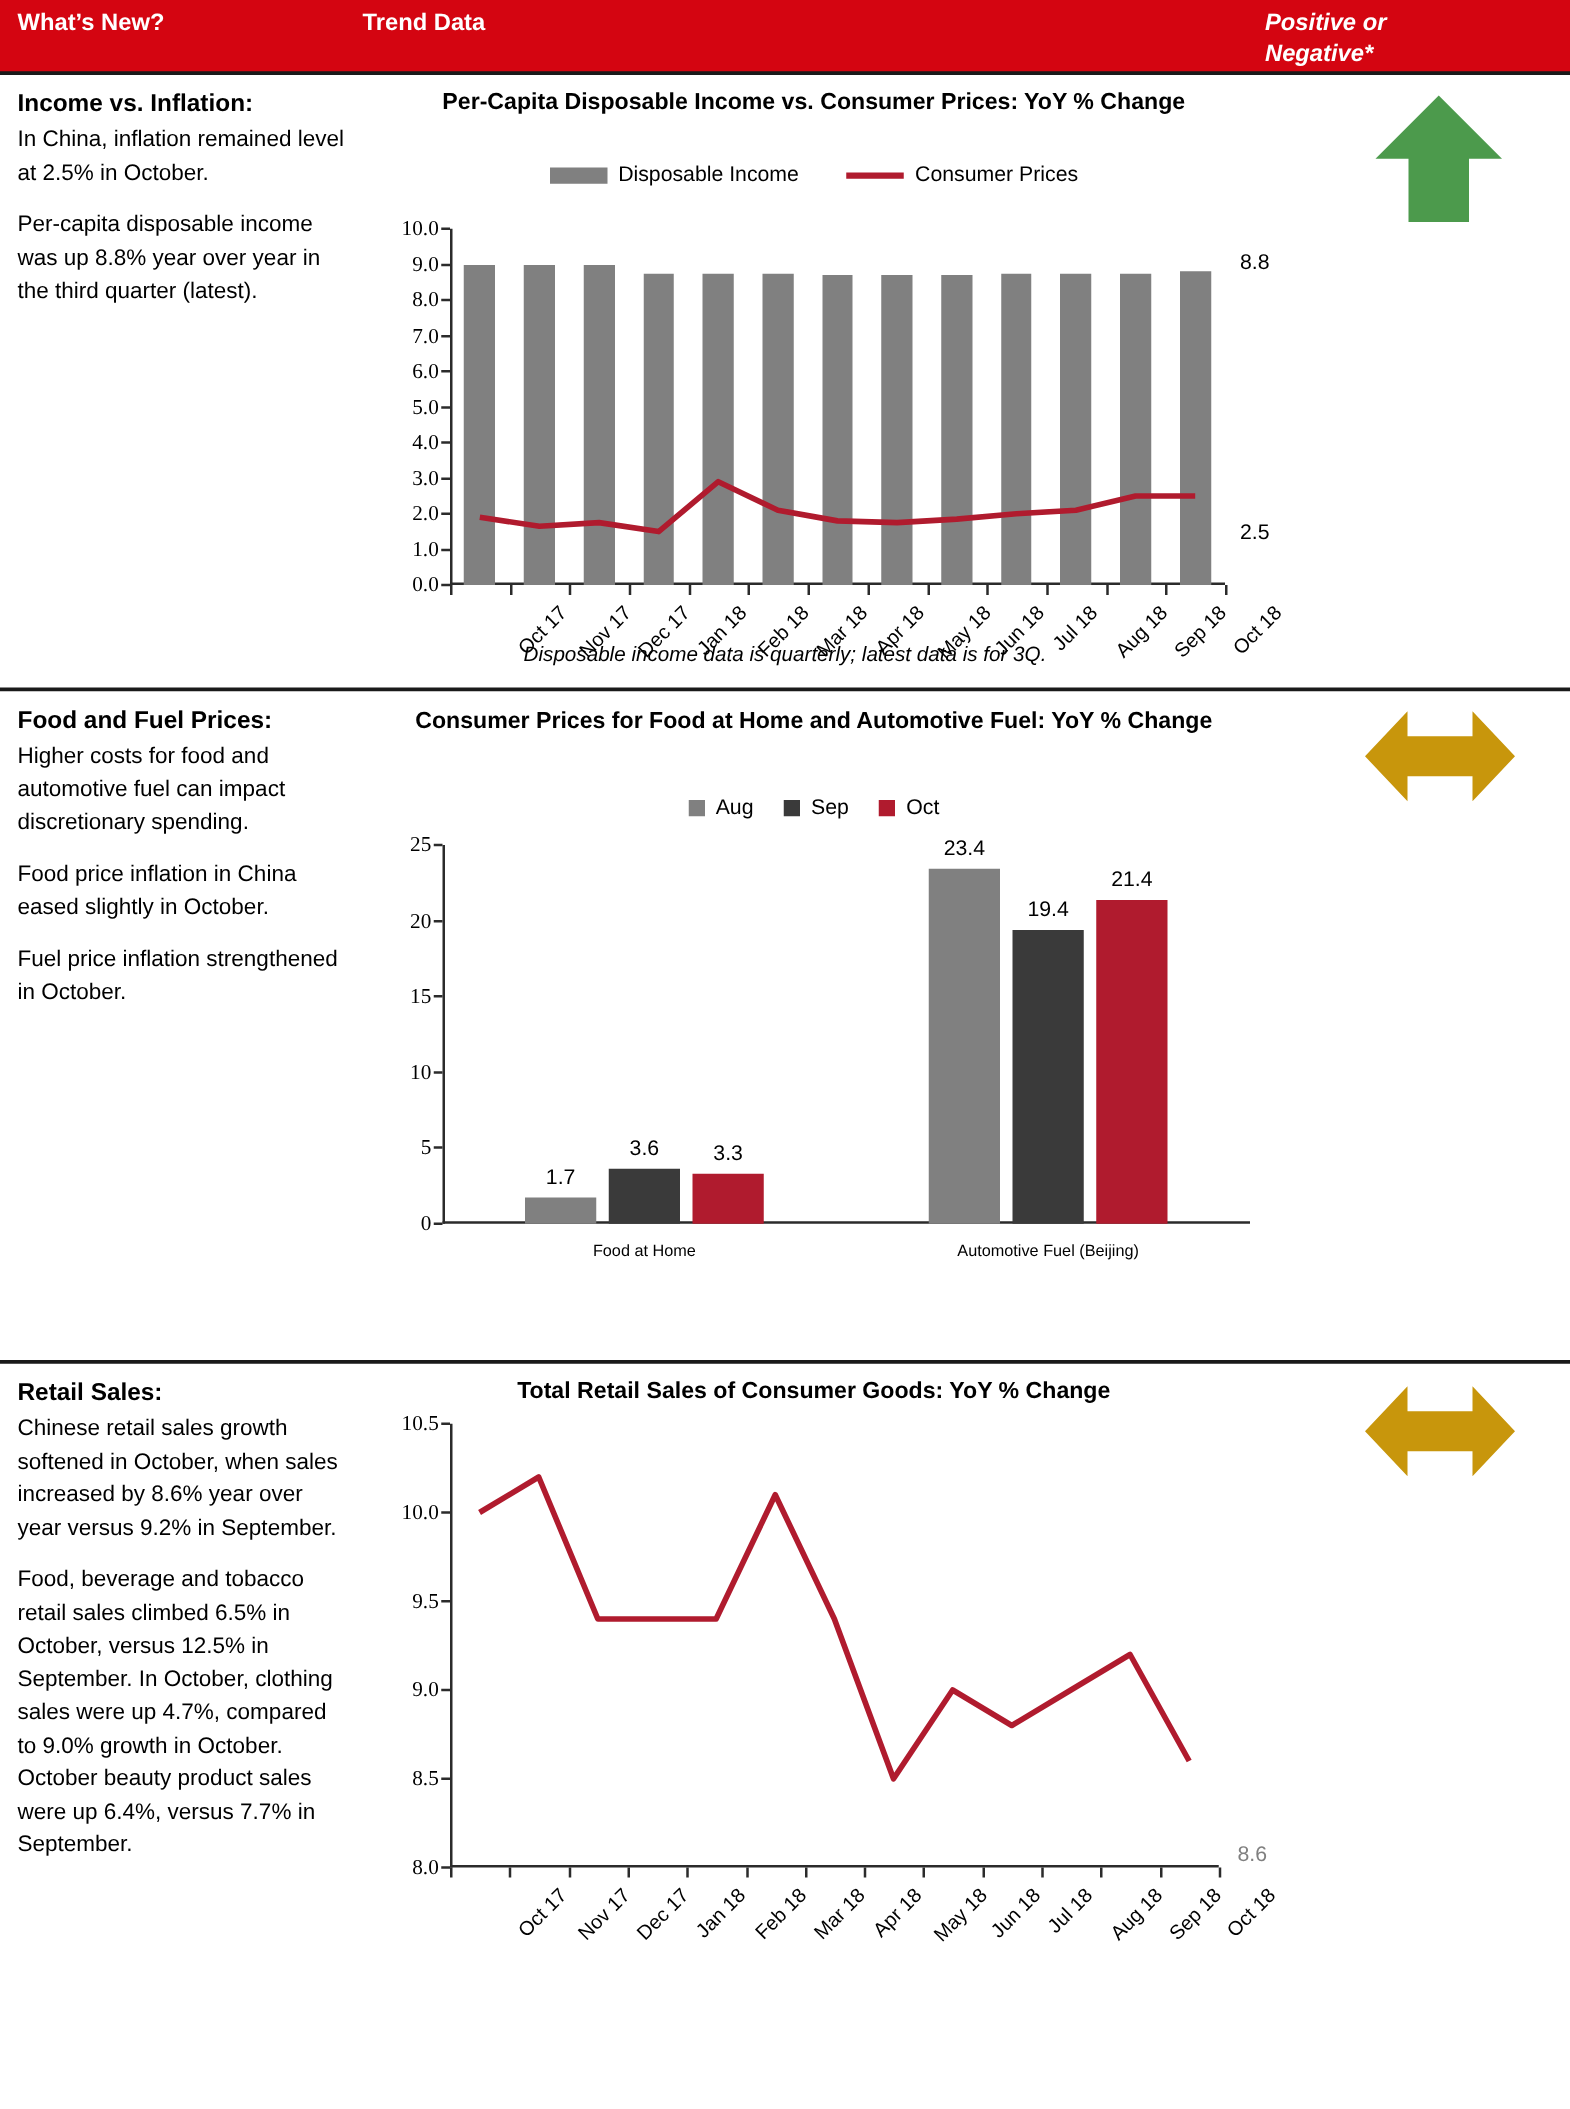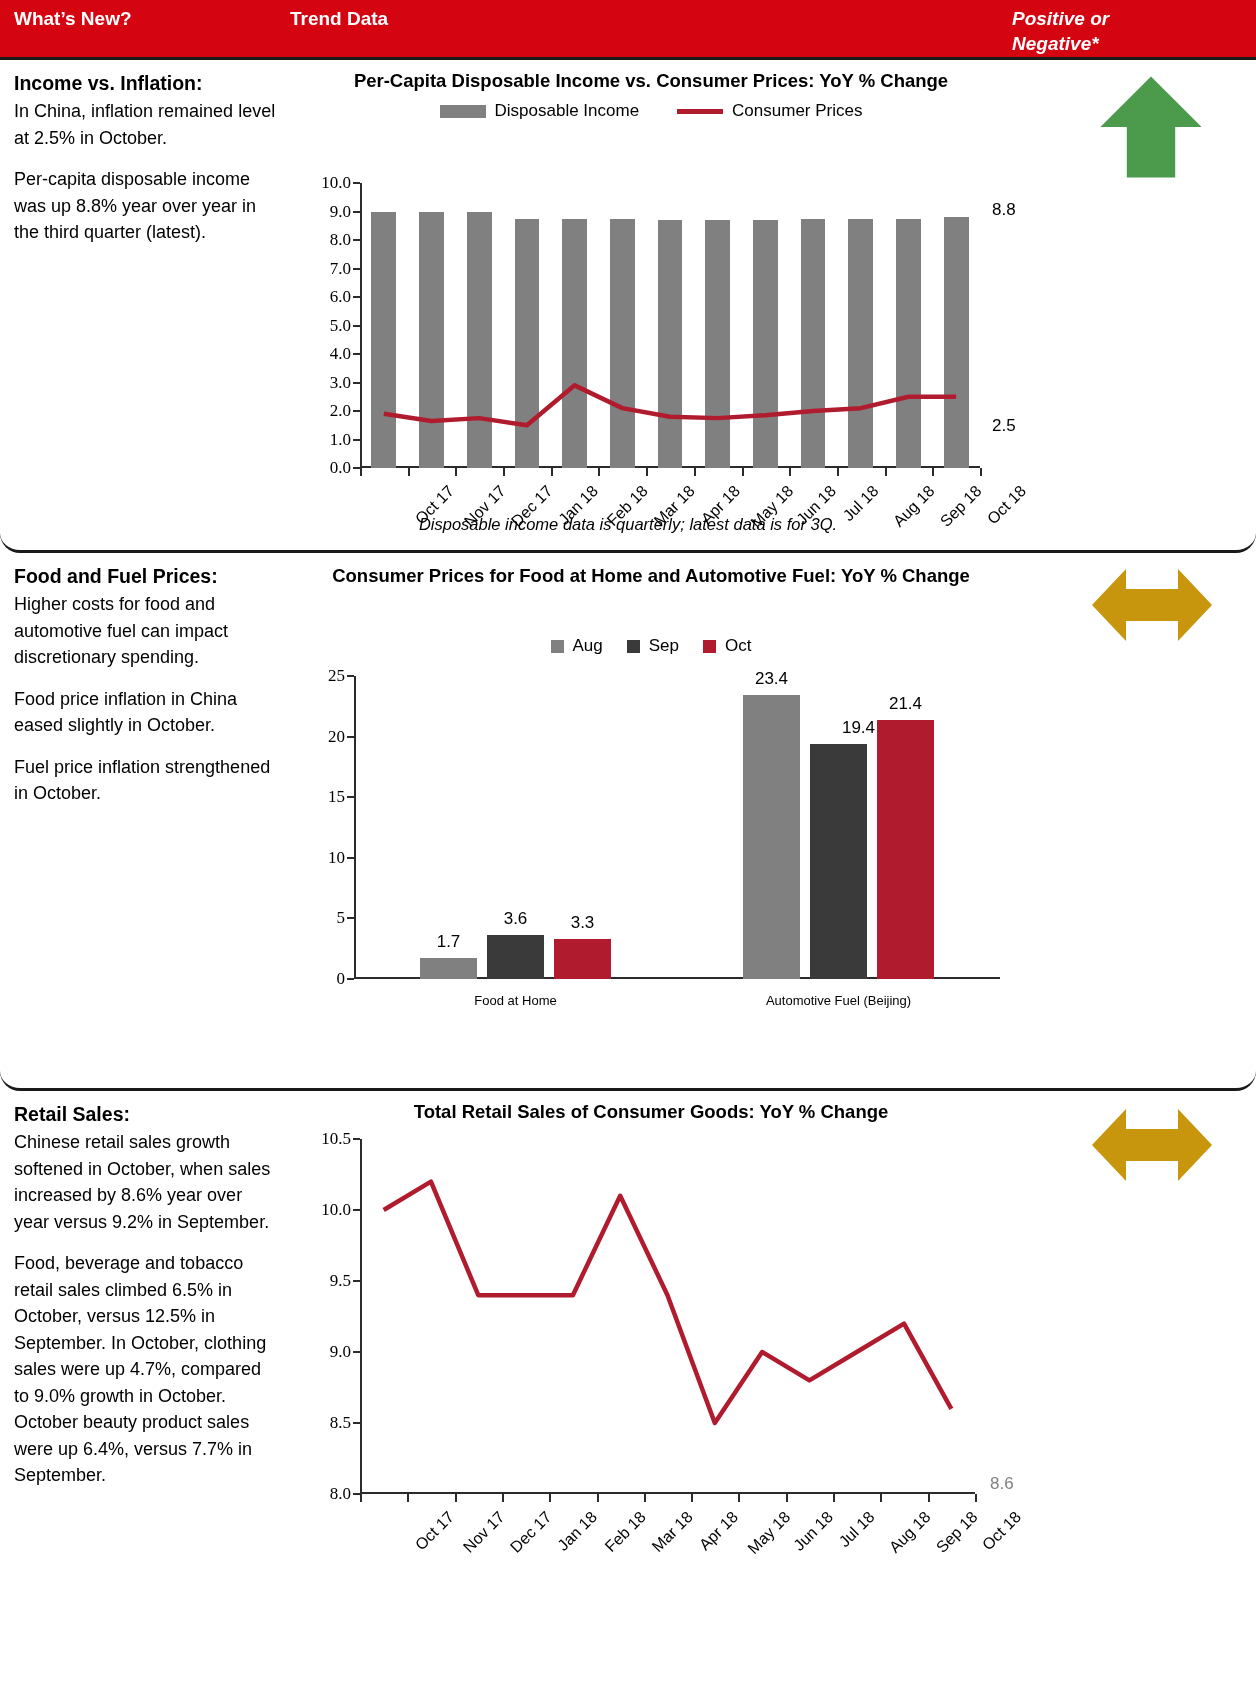--- a/index.html
+++ b/index.html
@@ -29,21 +29,20 @@
   }
   .h-whatsnew { left:14px; top:6px; }
   .h-trend    { left:290px; top:6px; }
   .h-posneg   { left:1012px; top:6px; width:130px;font-style:italic; }
 
   
   .section {
     position:relative;
     width:1256px;
     border-bottom:3px solid #1a1a1a;
-    border-radius:20px;
   }
   .sec1 { height:493px; }
   .sec2 { height:538px; }
   .sec3 { height:590px; border-bottom:none; }
 
   
   .commentary {
     position:absolute;
     left:14px; top:10px;
     width:262px;
@@ -170,21 +169,21 @@
 
   <div class="commentary">
     <h3>Income vs. Inflation:</h3>
     <p>In China, inflation remained level at 2.5% in October.</p>
     <p>Per-capita disposable income was up 8.8% year over year in the third quarter (latest).</p>
   </div>
 
   <div class="chart-area" style="left:290px; top:8px; width:722px; height:470px;">
     <div class="chart-title">Per-Capita Disposable Income vs. Consumer Prices: YoY % Change</div>
 
-    <div class="legend" style="margin-top:8px;">
+    <div class="legend" style="margin-top:37px;">
       <div class="li">
         <span class="swatch-bar"></span>
         <span>Disposable Income</span>
       </div>
       <div class="li">
         <span class="swatch-line"></span>
         <span>Consumer Prices</span>
       </div>
     </div>
 
@@ -316,21 +315,21 @@
         <div class="bar" style="left: 66px; width: 57px; height: 20.604px; background: rgb(128, 128, 128);"></div>
         <div class="dlabel" style="left: 94.5px; top: 256.396px;">1.7</div>
         <div class="bar" style="left: 133px; width: 57px; height: 43.632px; background: rgb(58, 58, 58);"></div>
         <div class="dlabel" style="left: 161.5px; top: 233.368px;">3.6</div>
         <div class="bar" style="left: 200px; width: 57px; height: 39.996px; background: rgb(176, 27, 46);"></div>
         <div class="dlabel" style="left: 228.5px; top: 237.004px;">3.3</div>
         <div class="catlabel" style="left: 161.5px; top: 317px;">Food at Home</div>
         <div class="bar" style="left: 389px; width: 57px; height: 283.608px; background: rgb(128, 128, 128);"></div>
         <div class="dlabel" style="left: 417.5px; top: -6.608px;">23.4</div>
         <div class="bar" style="left: 456px; width: 57px; height: 235.128px; background: rgb(58, 58, 58);"></div>
-        <div class="dlabel" style="left: 484.5px; top: 41.872px; margin-left: 20px;">19.4</div>
+        <div class="dlabel" style="left: 484.5px; top: 41.872px;">19.4</div>
         <div class="bar" style="left: 523px; width: 57px; height: 259.368px; background: rgb(176, 27, 46);"></div>
         <div class="dlabel" style="left: 551.5px; top: 17.632px;">21.4</div>
         <div class="catlabel" style="left: 484.5px; top: 317px;">Automotive Fuel (Beijing)</div>
       </div>
   </div>
 
   <div class="arrowcol">
     <svg width="124" height="80" viewBox="0 0 124 80" style="position:absolute; left:42px; top:12px;">
       <polygon points="2,40 36,4 36,24 88,24 88,4 122,40 88,76 88,56 36,56 36,76" fill="#C8960C"></polygon>
     </svg>

